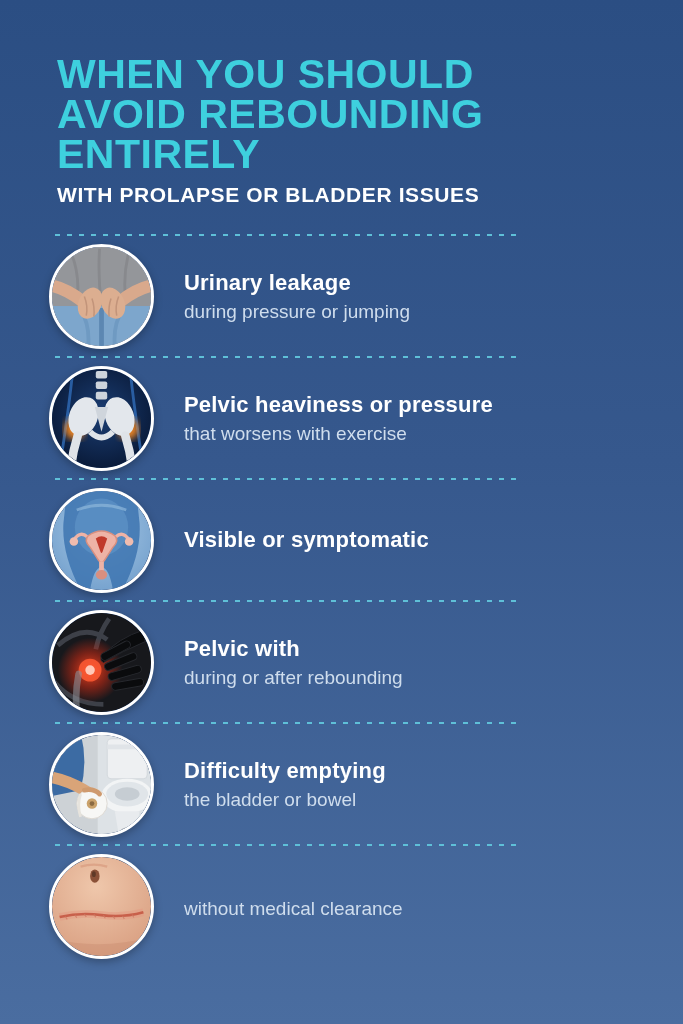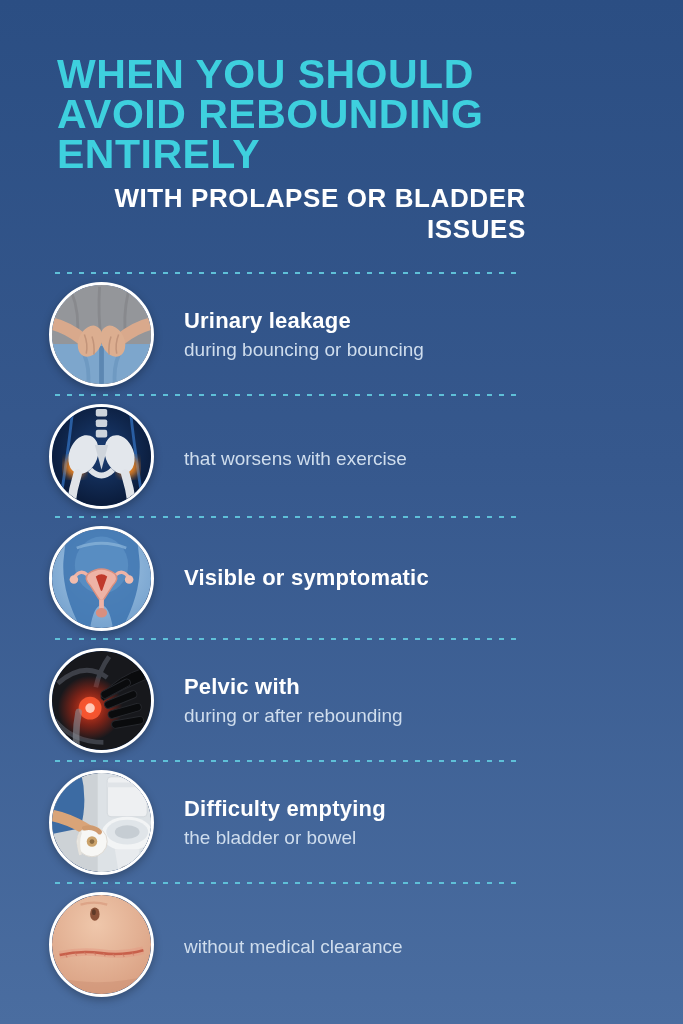--- a/index.html
+++ b/index.html
@@ -12,22 +12,22 @@
   }
   .page{width:566px;height:1024px;}
   .header{padding:54px 40px 0 57px;}
   .title{
     color:#3ed0de;
     font-size:41px;font-weight:800;line-height:40px;
     letter-spacing:.5px;margin:0;
     white-space:pre-line;
   }
   .subtitle{
-    color:#ffffff;font-size:26px;font-weight:700;
-    letter-spacing:.6px;margin-top:9px;text-align:right;
+    color:#ffffff;font-size:21px;font-weight:700;
+    letter-spacing:.6px;margin-top:9px;
   }
   .divider{
     height:2px;margin:0 50px 0 55px;
     background:repeating-linear-gradient(90deg,#5fc0d8 0 5px,transparent 5px 12px);
   }
   .divider.first{margin-top:27px;}
   .item{display:flex;align-items:center;height:120px;padding-left:49px;}
   .circle{
     width:99px;height:99px;border-radius:50%;
     border:3px solid #ffffff;overflow:hidden;flex:0 0 auto;
@@ -71,21 +71,21 @@
           <path d="M106,40 Q88,44 72,57" stroke="#d9a98c" stroke-width="13" fill="none"></path>
           <ellipse cx="40" cy="59" rx="12" ry="17" fill="#dcae90" transform="rotate(24 40 59)"></ellipse>
           <ellipse cx="64" cy="59" rx="12" ry="17" fill="#dcae90" transform="rotate(-24 64 59)"></ellipse>
           <path d="M34,52 Q38,62 36,72 M42,54 Q45,63 44,73" stroke="#c2947a" stroke-width="1.6" fill="none"></path>
           <path d="M70,52 Q66,62 68,72 M62,54 Q59,63 60,73" stroke="#c2947a" stroke-width="1.6" fill="none"></path>
         </g>
       </svg>
     </div>
     <div class="item-text">
       <div class="item-title">Urinary leakage</div>
-      <div class="item-sub">during bouncing or bouncing</div>
+      <div class="item-sub">during pressure or jumping</div>
     </div>
   </div>
 
   <div class="divider"></div>
 
   <div class="item">
     <div class="circle">
       <svg viewBox="0 0 104 104">
         <defs>
           <clipPath id="c2">
@@ -110,20 +110,21 @@
           <ellipse cx="33" cy="50" rx="15" ry="21" fill="#e3e7ec" transform="rotate(20 33 50)"></ellipse>
           <ellipse cx="71" cy="50" rx="15" ry="21" fill="#e3e7ec" transform="rotate(-20 71 50)"></ellipse>
           <path d="M45,40 H59 L52,66 Z" fill="#cfd5dc"></path>
           <path d="M40,66 Q52,78 64,66" stroke="#dfe3e8" stroke-width="6" fill="none"></path>
           <path d="M27,70 Q22,86 20,102" stroke="#dfe3e8" stroke-width="9" fill="none" stroke-linecap="round"></path>
           <path d="M77,70 Q82,86 84,102" stroke="#dfe3e8" stroke-width="9" fill="none" stroke-linecap="round"></path>
         </g>
       </svg>
     </div>
     <div class="item-text">
+      <div class="item-title">Pelvic heaviness or pressure</div>
       <div class="item-sub">that worsens with exercise</div>
     </div>
   </div>
 
   <div class="divider"></div>
 
   <div class="item">
     <div class="circle">
       <svg viewBox="0 0 104 104">
         <defs>

